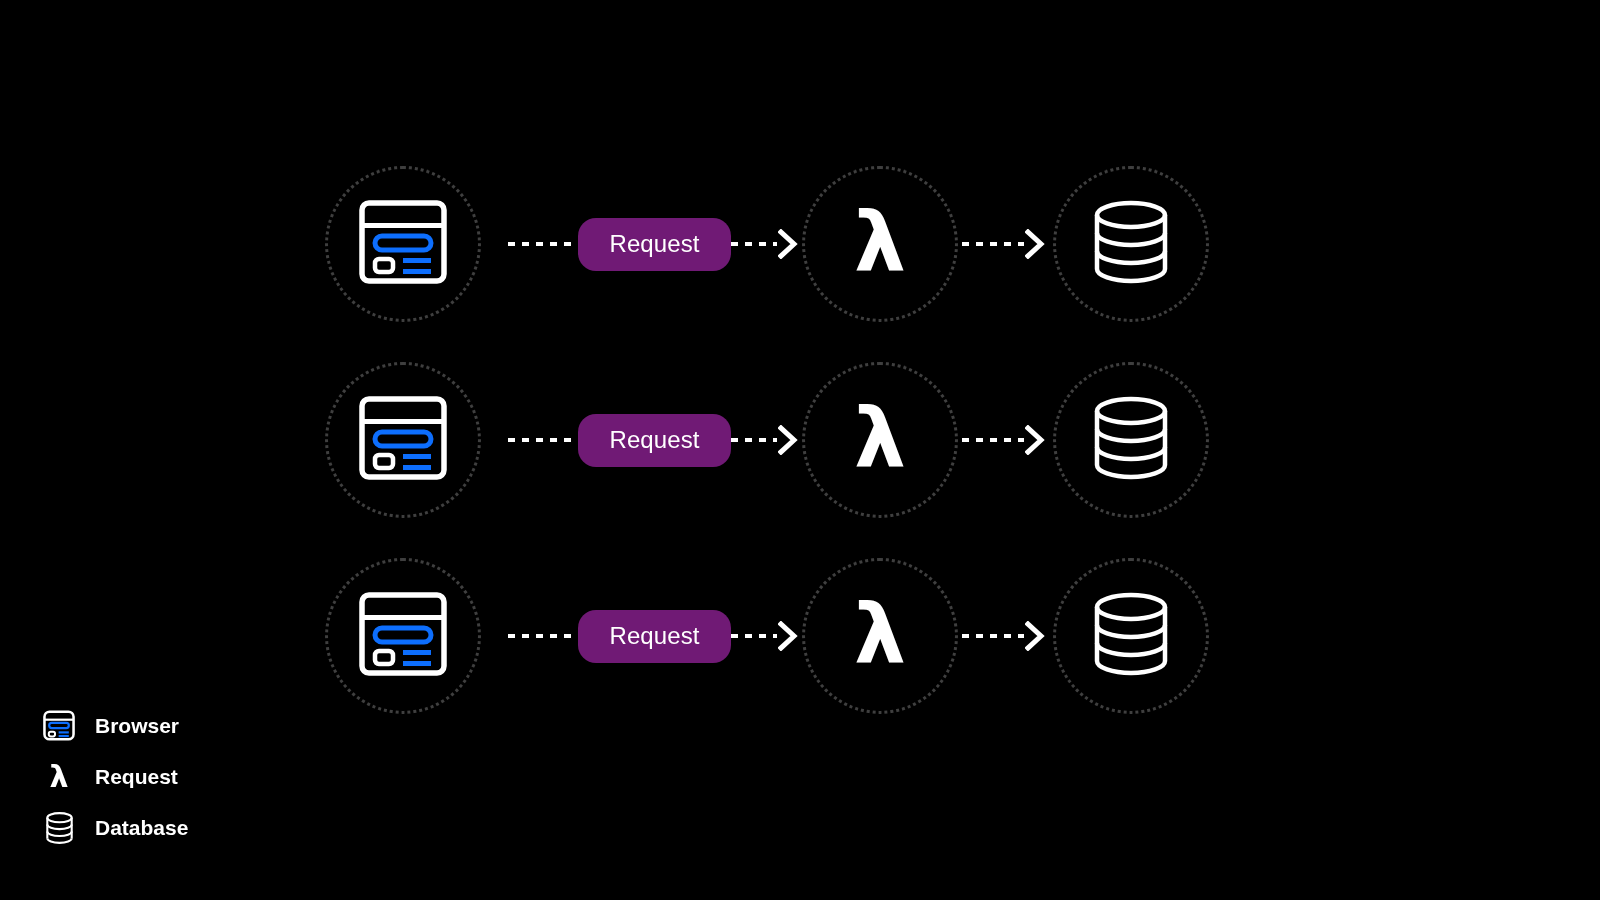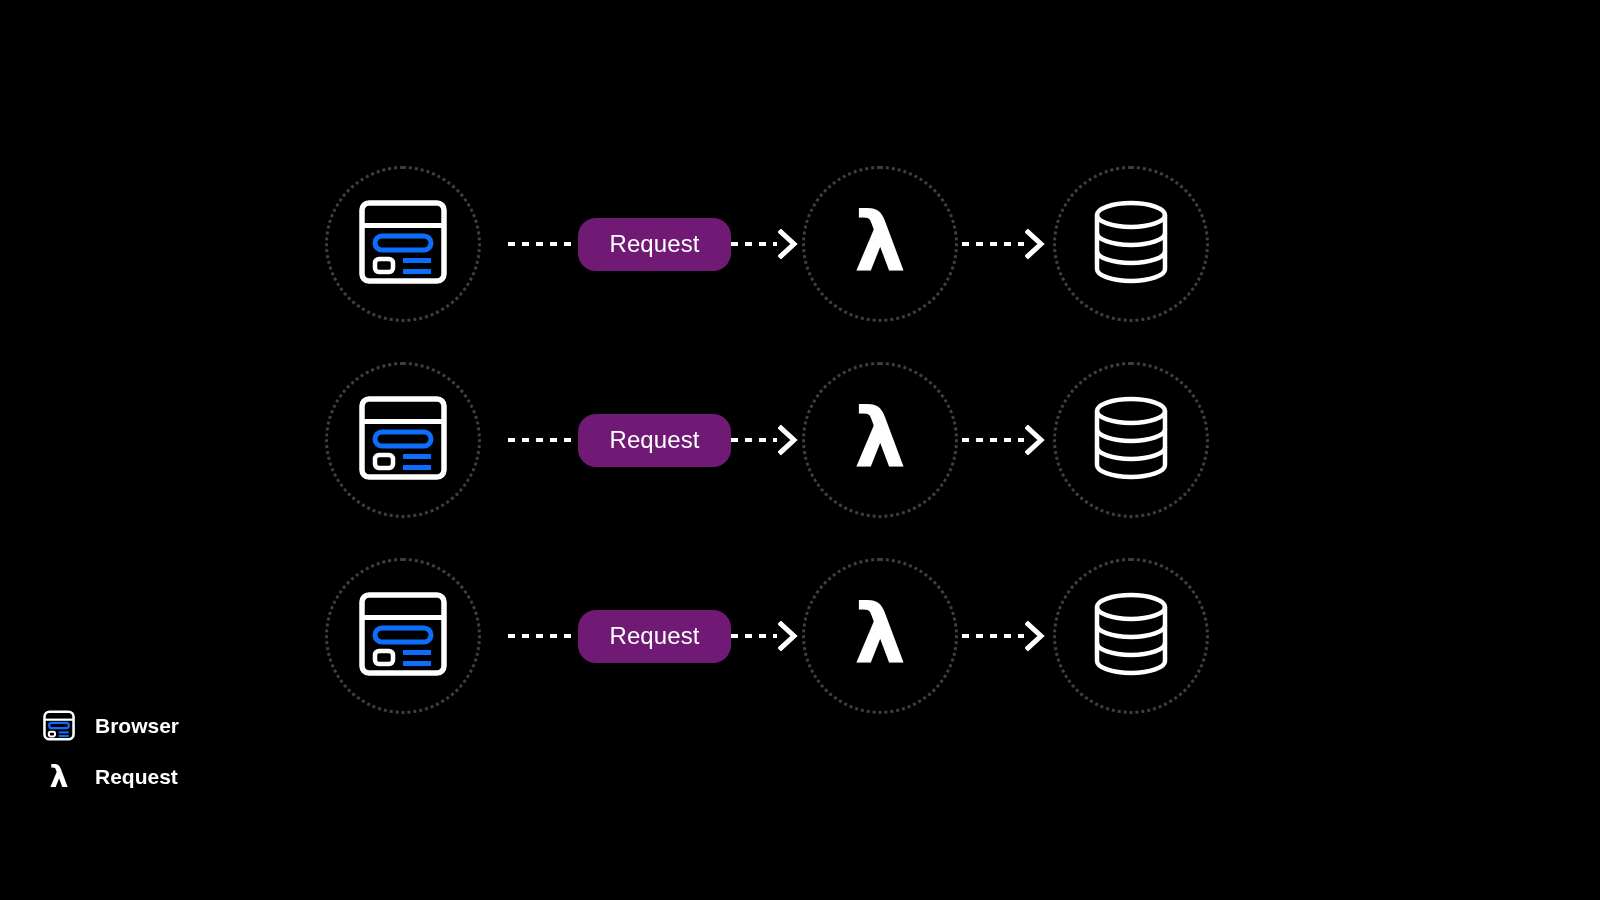--- a/index.html
+++ b/index.html
@@ -319,15 +319,28 @@
       <span class="legend-label">Browser</span>
     </div>
 
     <div class="legend-item">
       <span class="legend-icon">
         <span class="legend-lambda">λ</span>
       </span>
       <span class="legend-label">Request</span>
     </div>
 
+    <div class="legend-item">
+      <span class="legend-icon">
+        <svg width="29" height="32" viewBox="0 0 76 84" fill="none" xmlns="http://www.w3.org/2000/svg">
+          <ellipse cx="38" cy="15" rx="32" ry="12" stroke="#ffffff" stroke-width="5.5"></ellipse>
+          <path d="M6 15 V69" stroke="#ffffff" stroke-width="5.5"></path>
+          <path d="M70 15 V69" stroke="#ffffff" stroke-width="5.5"></path>
+          <path d="M6 69 A32 12 0 0 0 70 69" stroke="#ffffff" stroke-width="5.5"></path>
+          <path d="M6 33 A32 12 0 0 0 70 33" stroke="#ffffff" stroke-width="5.5"></path>
+          <path d="M6 51 A32 12 0 0 0 70 51" stroke="#ffffff" stroke-width="5.5"></path>
+        </svg>
+      </span>
+      <span class="legend-label">Database</span>
+    </div>
 
   </div>
 </div>
 
 </body></html>

